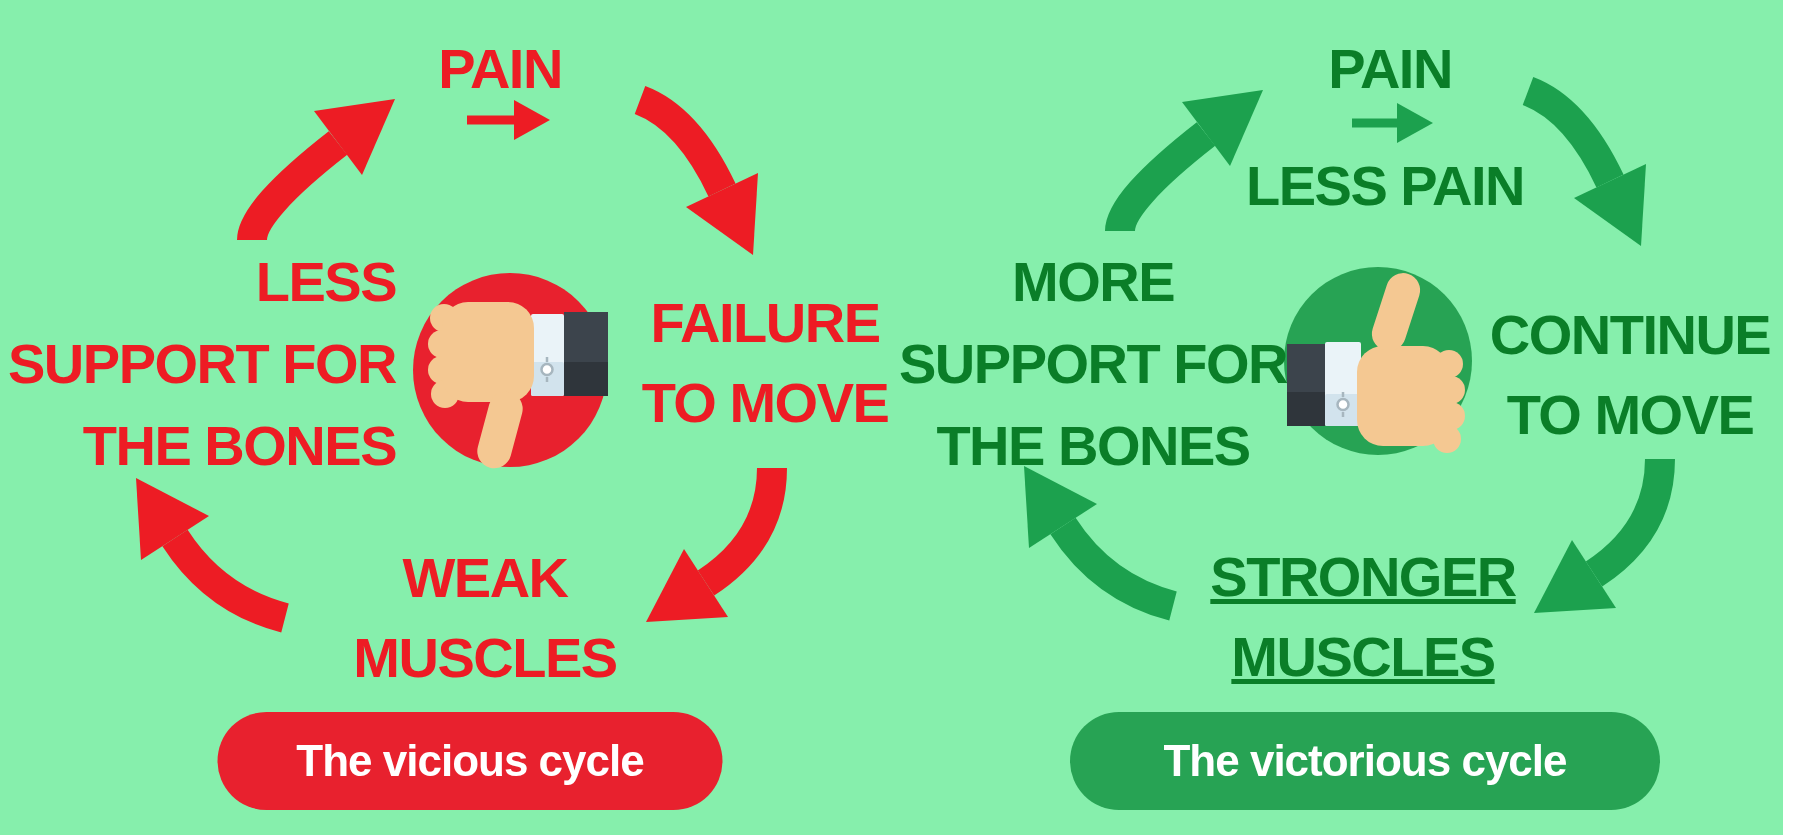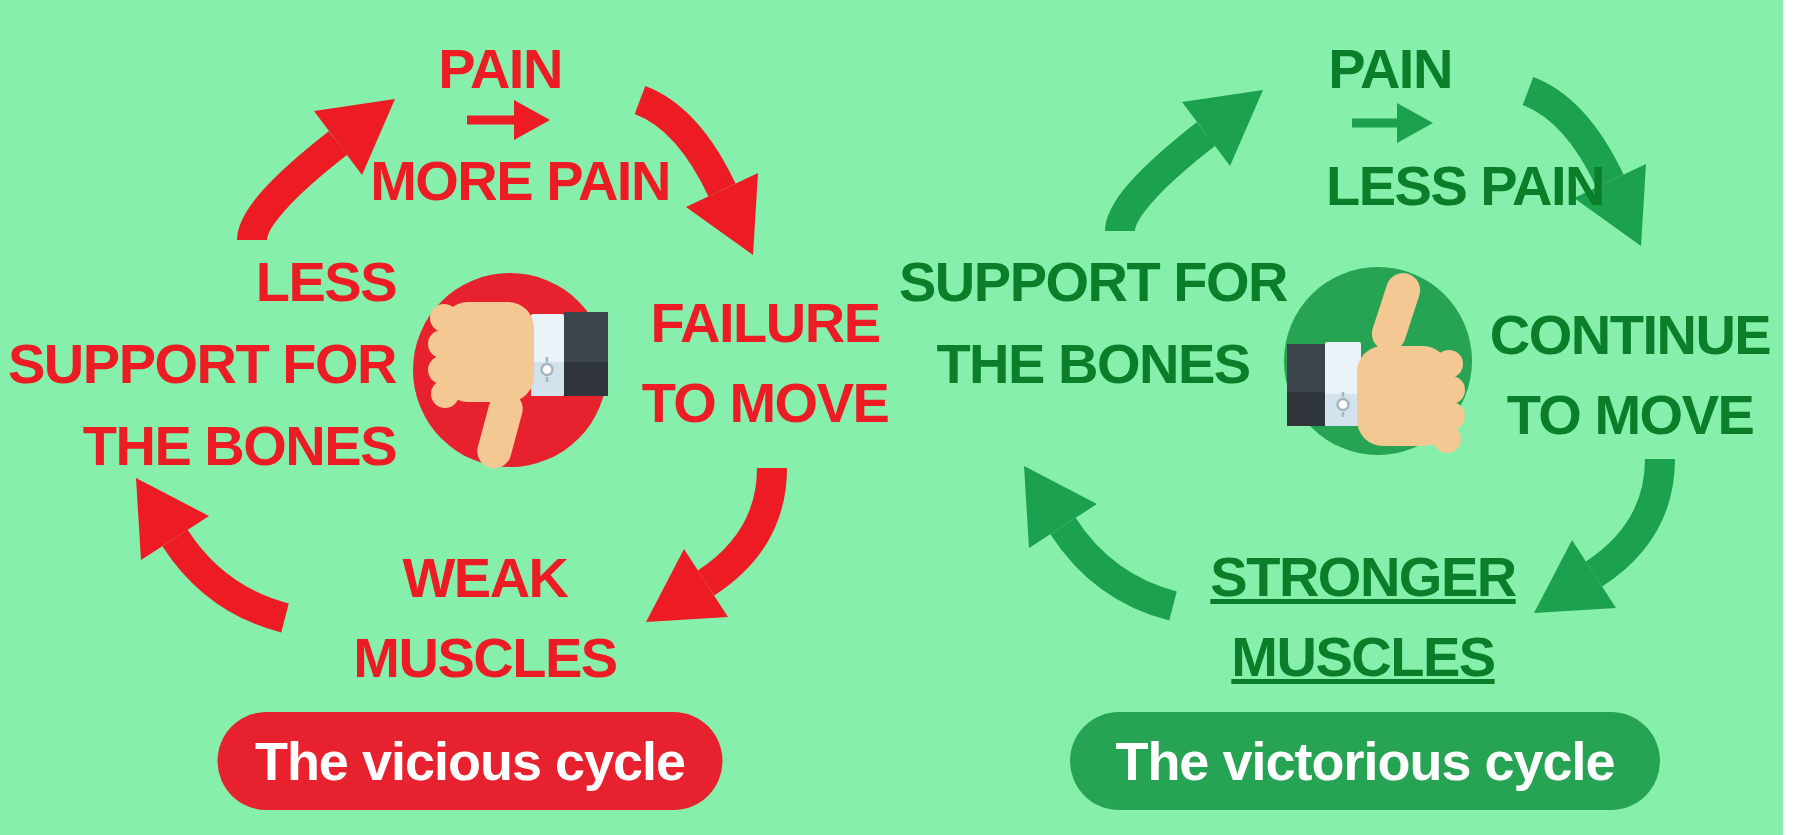--- a/index.html
+++ b/index.html
@@ -5,21 +5,21 @@
   html,body{margin:0;padding:0;background:#fff;}
   #stage{position:relative;width:1783px;height:835px;background:#86efac;overflow:hidden;
          font-family:"Liberation Sans","DejaVu Sans",sans-serif;}
   #art{position:absolute;left:0;top:0;width:1815px;height:835px;}
   .lbl{position:absolute;transform:translateX(-50%);white-space:nowrap;text-align:center;
        font-weight:bold;font-size:56px;line-height:80px;letter-spacing:-1.5px;}
   .lh82{line-height:82px;}
   .red-t{color:var(--red-text);}
   .green-t{color:var(--green-text);}
   .pill{position:absolute;transform:translateX(-50%);border-radius:50px;color:#fff;
-        font-weight:bold;font-size:54px;line-height:98px;height:98px;text-align:center;
+        font-weight:bold;font-size:44px;line-height:98px;height:98px;text-align:center;
         white-space:nowrap;letter-spacing:-1px;}
   .pill-red{background:var(--red-shape);}
   .pill-green{background:var(--green-shape);text-align:center;}
   
   .stk-red{stroke:var(--red-text);}   .fil-red{fill:var(--red-text);}
   .stk-green{stroke:var(--green-arrow);} .fil-green{fill:var(--green-arrow);}
   .shape-red{fill:var(--red-shape);}  .shape-green{fill:var(--green-shape);}
   .skin{fill:var(--skin);}
   .cuff{fill:var(--cuff);} .cuff-shade{fill:var(--cuff-shade);}
   .sleeve{fill:var(--sleeve);} .sleeve-shade{fill:var(--sleeve-shade);}
@@ -107,21 +107,20 @@
       <circle class="skin" cx="1451" cy="390" r="14"></circle>
       <circle class="skin" cx="1451" cy="416" r="14"></circle>
       <circle class="skin" cx="1447" cy="439" r="14"></circle>
       <rect class="skin" x="1357" y="346" width="92" height="100" rx="26"></rect>
       <rect class="skin" x="1379" y="272" width="34" height="80" rx="17" transform="rotate(18 1396 312)"></rect>
     </g>
   </svg>
 
   <div class="lbl red-t" style="left:500px;top:29px;">PAIN</div>
 
-  <div class="lbl red-t" style="left:520px;top:141px;">MORE PAIN</div>
 
   <div class="lbl red-t" style="left:765px;top:283px;">
     <div>FAILURE</div>
     <div>TO MOVE</div>
   </div>
 
   <div class="lbl lh82 red-t" style="left:202px;top:241px;text-align:right;">
     <div>LESS</div>
     <div>SUPPORT FOR</div>
     <div>THE BONES</div>
@@ -129,28 +128,29 @@
 
   <div class="lbl red-t" style="left:485px;top:538px;">
     <div>WEAK</div>
     <div>MUSCLES</div>
   </div>
 
   <div class="pill pill-red" style="left:470px;top:712px;width:505px;">The vicious cycle</div>
 
   <div class="lbl green-t" style="left:1390px;top:29px;">PAIN</div>
 
-  <div class="lbl green-t" style="left:1465px;top:146px;">LESS PAIN</div>
+  <div class="lbl green-t" style="left:1385px;top:146px;">LESS PAIN</div>
 
   <div class="lbl green-t" style="left:1630px;top:295px;">
     <div>CONTINUE</div>
     <div>TO MOVE</div>
   </div>
 
   <div class="lbl lh82 green-t" style="left:1093px;top:241px;">
+    <div>MORE</div>
     <div>SUPPORT FOR</div>
     <div>THE BONES</div>
   </div>
 
   <div class="lbl green-t" style="left:1363px;top:537px;text-decoration:underline;">
     <div>STRONGER</div>
     <div>MUSCLES</div>
   </div>
 
   <div class="pill pill-green" style="left:1365px;top:712px;width:590px;">The victorious cycle</div>

